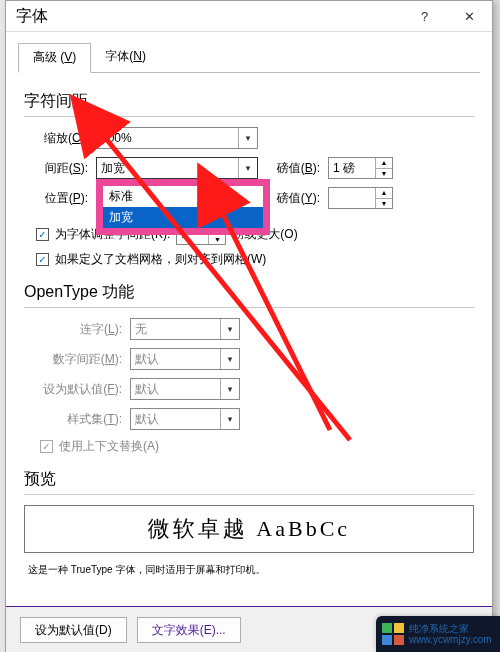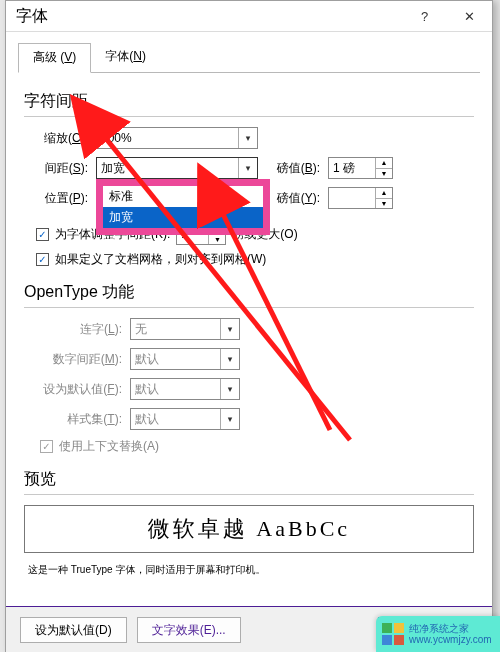--- a/index.html
+++ b/index.html
@@ -183,21 +183,21 @@
     left: 0; top: 0;
     width: 100%; height: 100%;
     pointer-events: none;
     z-index: 100;
   }
   
   .watermark {
     position: absolute;
     right: 0; bottom: 0;
     width: 118px; height: 36px;
-    background: #5eead4;
+    background: #0f172a;
     border-top-left-radius: 6px;
     display:flex; align-items:center; gap:5px;
     padding-left: 6px;
     box-shadow: -1px -1px 4px rgba(0,0,0,0.15);
     z-index: 200;
   }
   .wm-logo {
     width: 22px; height: 22px;
     display: grid;
     grid-template-columns: 1fr 1fr;

